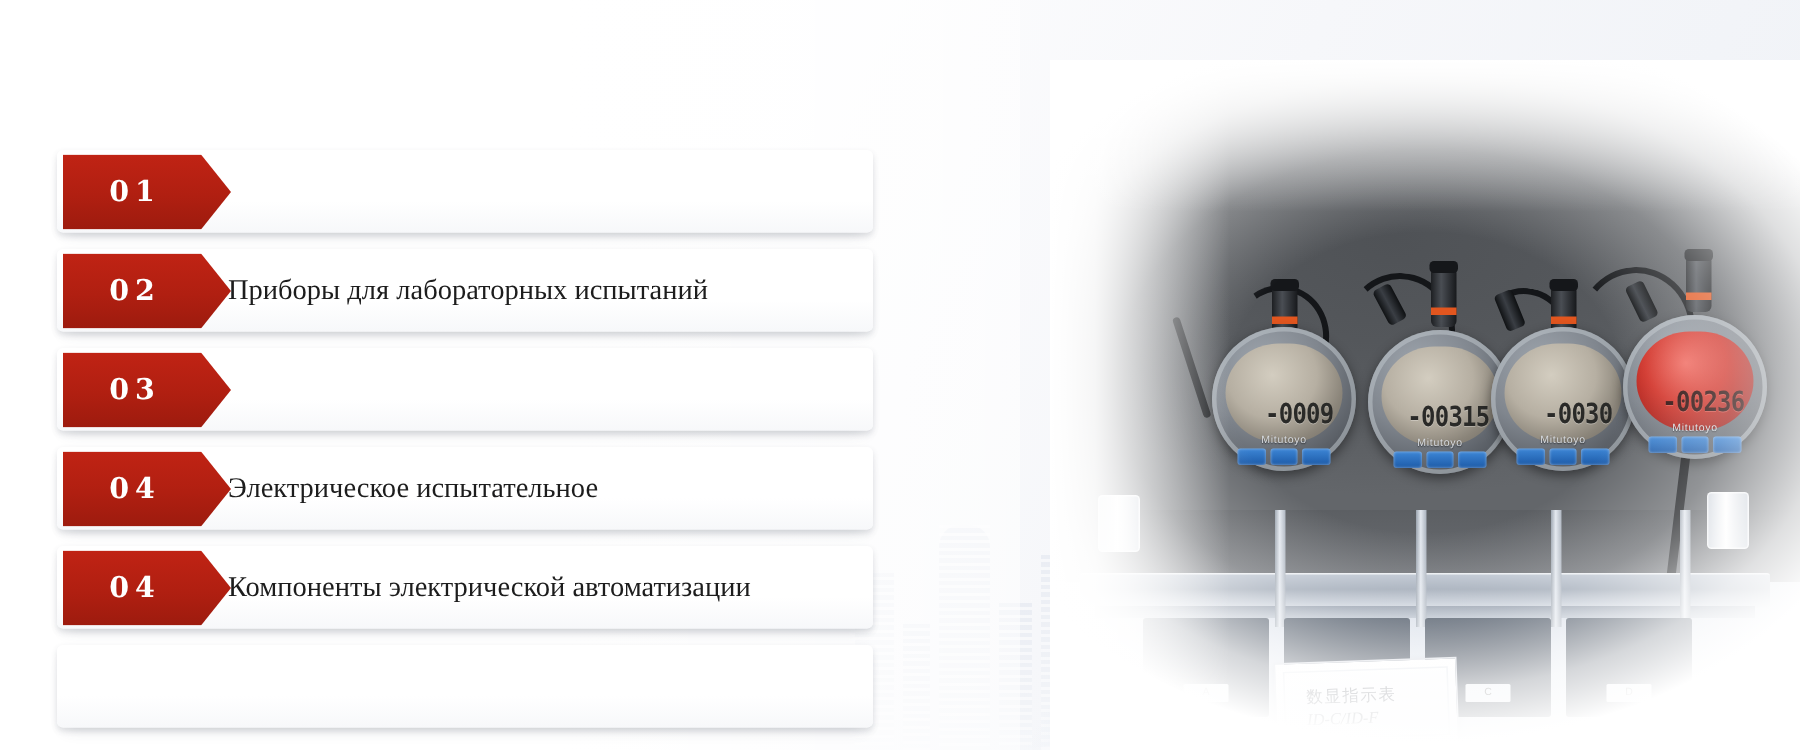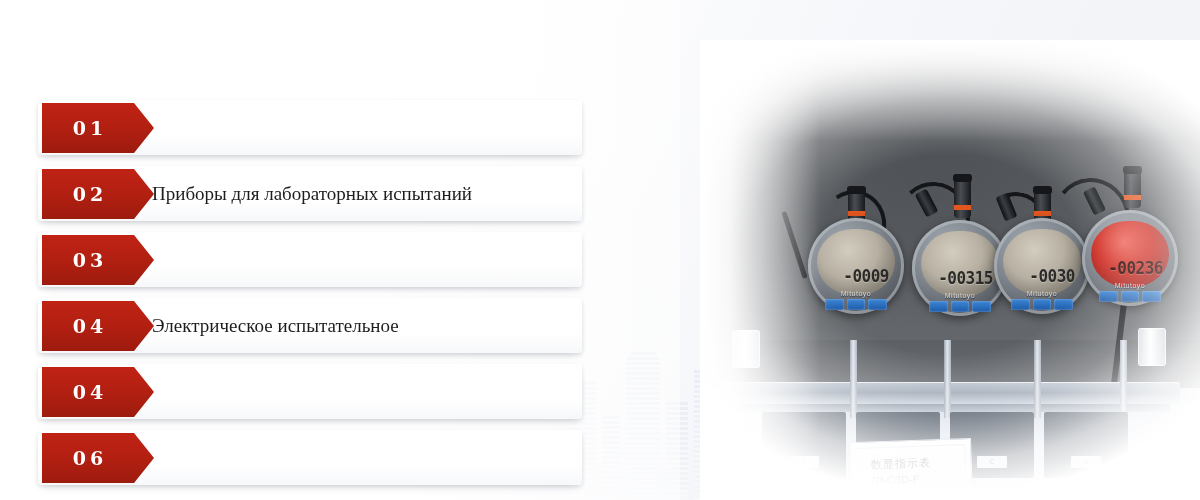--- a/index.html
+++ b/index.html
@@ -443,23 +443,23 @@
       <div class="label">
         <span>Электрическое испытательное</span>
       </div>
     </div>
 
     <div class="row">
       <div class="panel"></div>
       <div class="badge">
         <div class="num">04</div>
       </div>
+      <div class="label">
+        <span>Компоненты электрической автоматизации</span>
+      </div>
     </div>
 
     <div class="row">
       <div class="panel"></div>
-      <div class="badge">
-        <div class="num">06</div>
-      </div>
     </div>
 
   </div>
 </div>
 
 </body></html>

